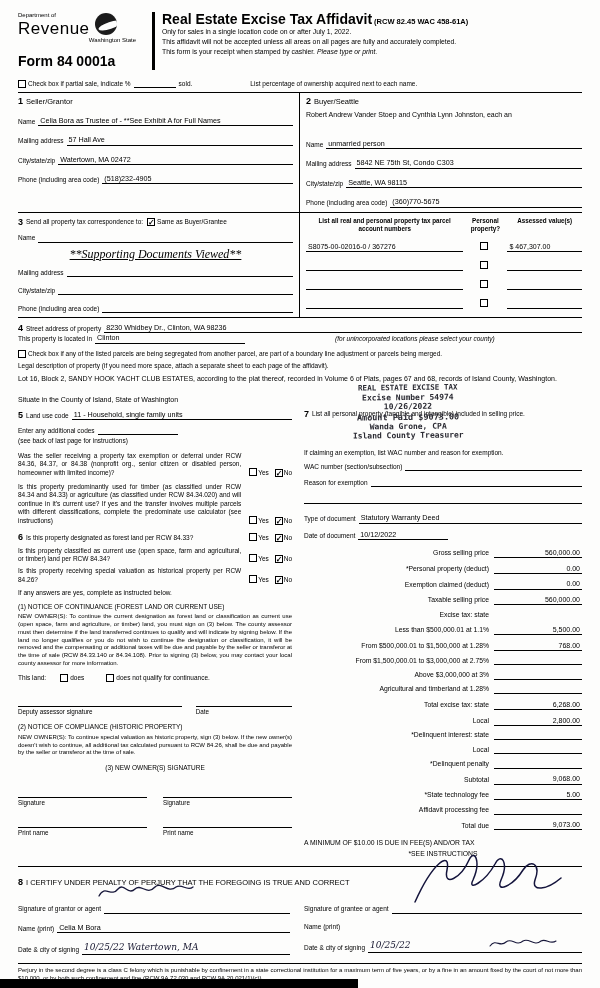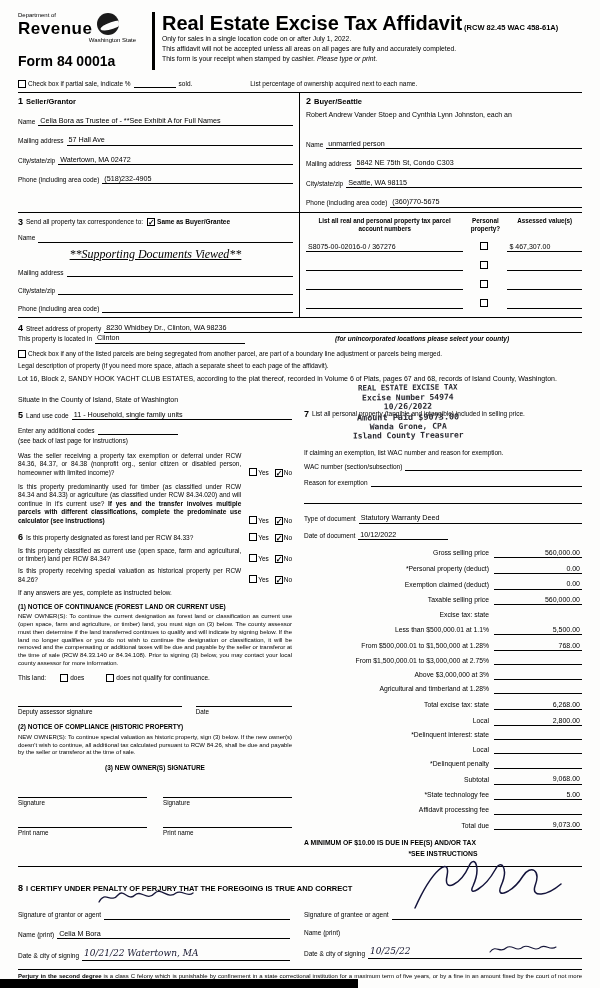--- a/index.html
+++ b/index.html
@@ -1,41 +1,41 @@
 <!DOCTYPE html>
 <html><head>
 <meta charset="utf-8">
 <style>
   *{margin:0;padding:0;box-sizing:border-box}
   html,body{background:#9a9a9a}
   .page{position:relative;width:600px;height:988px;margin:0 auto;background:#fdfdfc;font-family:"Liberation Sans",sans-serif;color:#000;overflow:hidden}
   .form{position:absolute;left:18px;top:12px;width:564px;font-size:7px;line-height:1.3}
   .flex{display:flex}
-  .b{font-weight:bold}.i{font-style:italic}.c{text-align:center}
+  .b{font-weight:normal}.i{font-style:italic}.c{text-align:center}
   .s6{font-size:6px}.s65{font-size:6.5px}.s7{font-size:7px}.s75{font-size:7.5px}
   .hline{border-top:1px solid #000}
   .cb{display:inline-block;flex:none;width:8px;height:8px;border:1px solid #000;font-size:8px;line-height:7px;text-align:center;font-weight:bold;margin:0 2px 0 0;background:#fff}
   .frow{display:flex;align-items:flex-end;margin-top:9px}
   .frow .lbl{white-space:nowrap;margin-right:3px;font-size:6.5px}
   .fld{flex:1;border-bottom:1px solid #000;min-height:9px;padding:0 2px;font-size:7.2px}
   .num{font-weight:bold;font-size:9px;margin-right:3px;line-height:1}
   .twocol{display:flex}
   .col{width:50%}
   .colL{padding:2px 6px 4px 0;border-right:1px solid #000}
   .colR{padding:2px 0 4px 6px}
   
   .header{display:flex;align-items:flex-start}
   .hdr-left{width:132px;flex:none}
   .dor{display:flex;align-items:center}
   .dor-rev{font-size:17px;line-height:1;letter-spacing:.5px}
   .dor-circle{width:22px;height:22px;border-radius:50%;background:#1b1b1b;margin-left:5px;position:relative;overflow:hidden;flex:none}
   .dor-circle::after{content:"";position:absolute;left:3px;top:9px;width:24px;height:7px;background:#fdfdfc;transform:rotate(-18deg);border-radius:50%}
   .formno{font-size:14px;font-weight:bold;margin-top:7px}
   .hdr-bar{width:3px;background:#000;align-self:stretch;margin:0 7px 0 2px;flex:none}
-  .title{font-size:20px;font-weight:bold;line-height:1.1}
+  .title{font-size:14px;font-weight:bold;line-height:1.1}
   .rcw{font-size:7.5px;font-weight:bold}
   .sub{font-size:6.8px;margin-top:1px}
   
   .pth{display:flex;font-size:6.3px;font-weight:bold;text-align:center;margin-top:2px}
   .ptr{display:flex;align-items:flex-end;margin-top:9px}
   .pc1{width:57%;border-bottom:1px solid #000;min-height:9px;padding:0 2px;font-size:7px}
   .pc2{width:16%;text-align:center}
   .pc3{width:27%;border-bottom:1px solid #000;min-height:9px;padding:0 2px;font-size:7px}
   
   .yn{white-space:nowrap;font-size:6.5px;flex:none;margin-left:4px;align-self:flex-end}
@@ -428,34 +428,34 @@
               <span class="tval">9,073.00</span>
             </div>
         </div>
         <div class="b" style="font-size:6.8px;margin-top:9px">A MINIMUM OF $10.00 IS DUE IN FEE(S) AND/OR TAX</div>
         <div class="b c" style="font-size:6.8px;margin-top:2px">*SEE INSTRUCTIONS</div>
       </div>
     </div>
 
     <div class="hline" style="margin-top:7px"></div>
     <div style="position:relative">
-      <div style="margin-top:17px"><span class="num">8</span><span class="b s75">I CERTIFY UNDER PENALTY OF PERJURY THAT THE FOREGOING IS TRUE AND CORRECT</span></div>
+      <div style="margin-top:11px"><span class="num">8</span><span class="b s75">I CERTIFY UNDER PENALTY OF PERJURY THAT THE FOREGOING IS TRUE AND CORRECT</span></div>
       <div class="twocol">
         <div class="col" style="padding-right:10px">
           <div class="frow" style="margin-top:14px">
               <span class="lbl">Signature of grantor or agent</span>
               <span class="fld" style="min-height:12px"></span>
             </div>
           <div class="frow">
               <span class="lbl">Name (print)</span>
               <span class="fld">Celia M Bora</span>
             </div>
           <div class="frow">
               <span class="lbl">Date &amp; city of signing</span>
-              <span class="fld hand">10/21/22  Watertown, MA</span>
+              <span class="fld hand">10/25/22  Watertown, MA</span>
             </div>
         </div>
         <div class="col" style="padding-left:4px">
           <div class="frow" style="margin-top:14px">
               <span class="lbl">Signature of grantee or agent</span>
               <span class="fld" style="min-height:12px"></span>
             </div>
           <div class="frow">
               <span class="lbl">Name (print)</span>
             </div>

